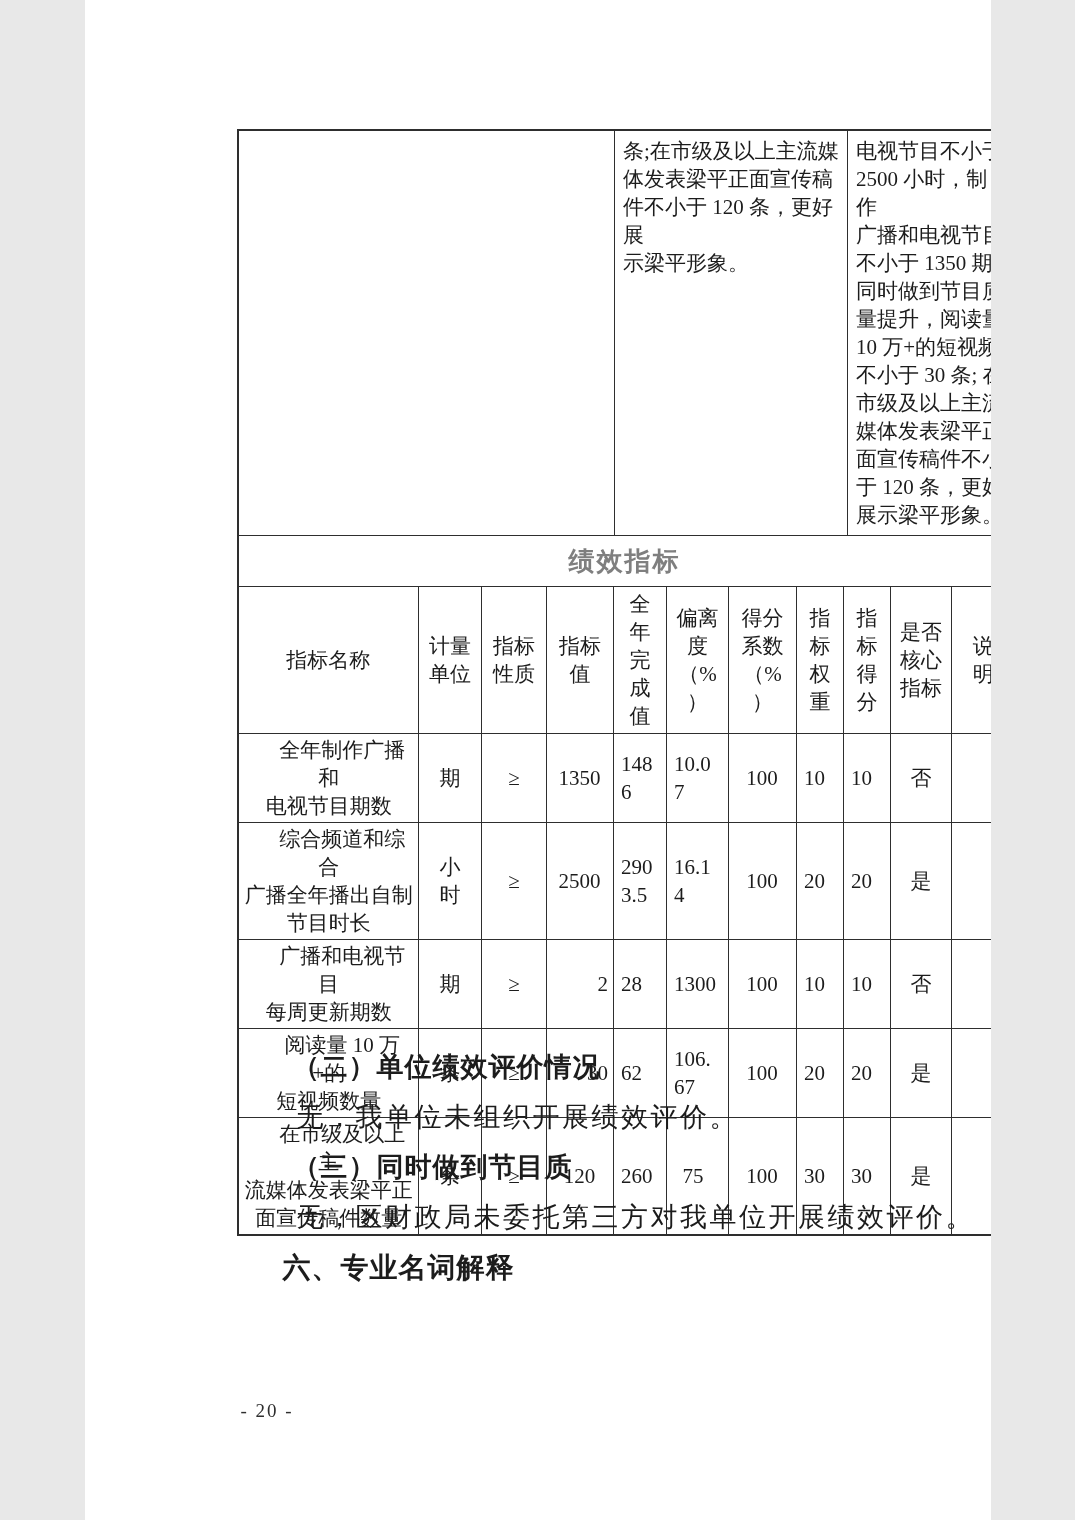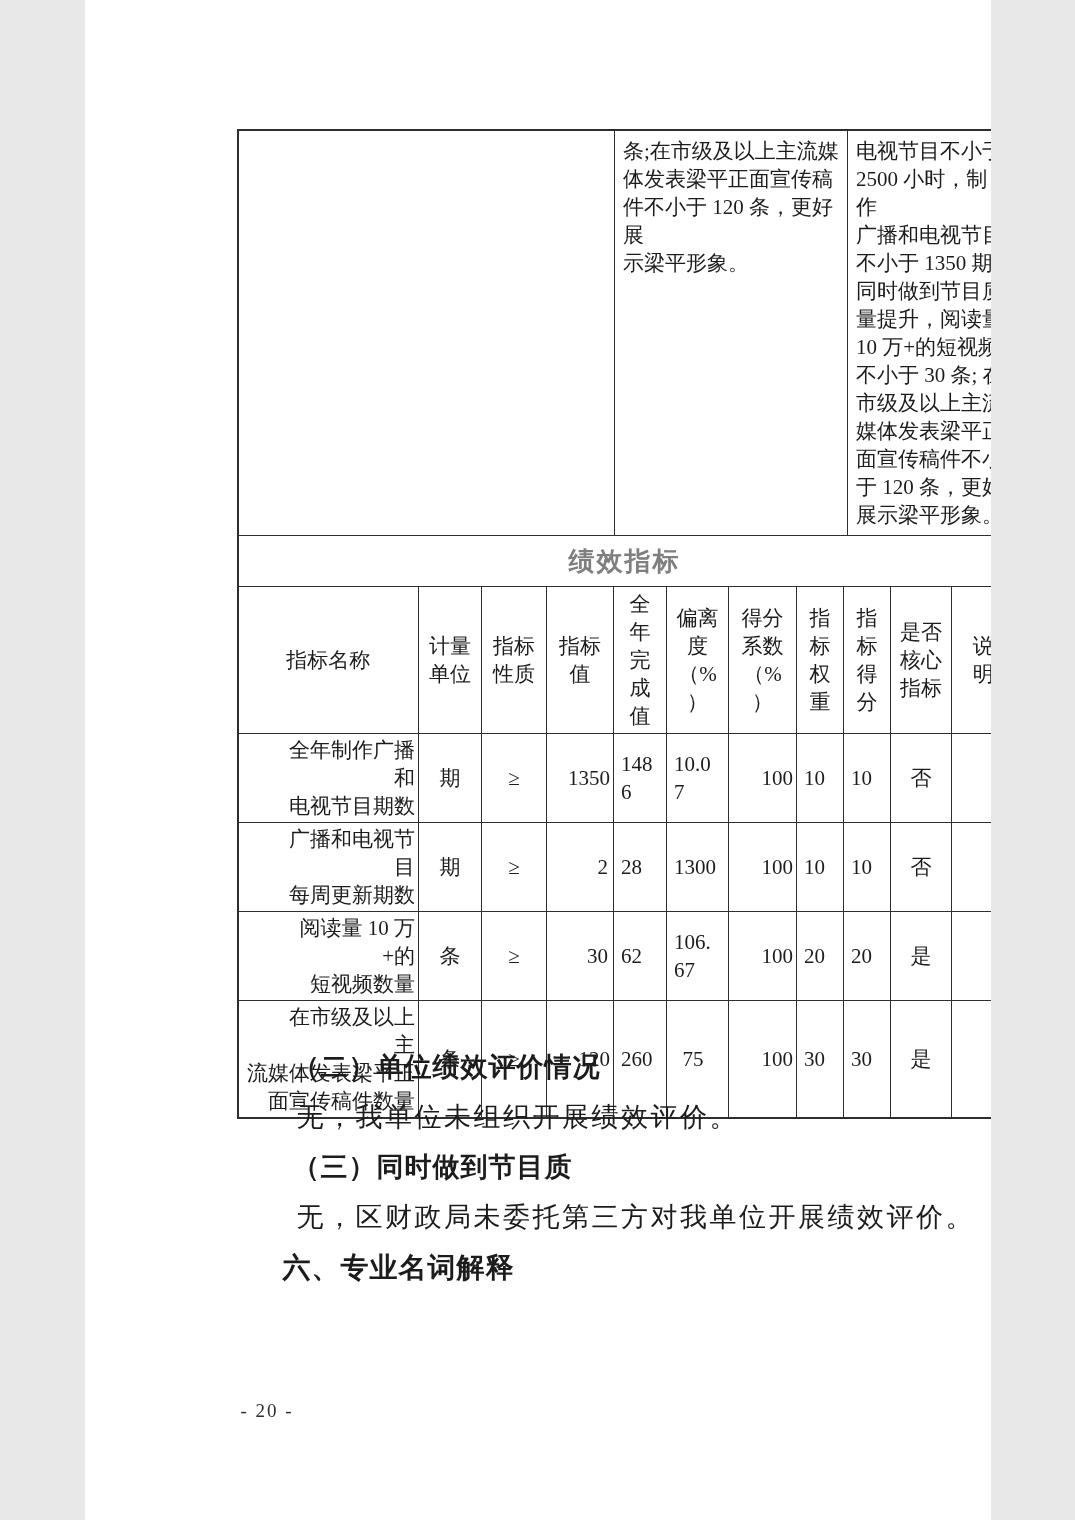--- a/index.html
+++ b/index.html
@@ -49,23 +49,23 @@
     color:#7f7f7f;
   }
 
   .ind tr.hrow{height:146px;}
   .ind tr.r0{height:54px;}
   .ind tr.r1{height:84px;}
   .ind tr.r2{height:60px;}
   .ind tr.r3{height:58px;}
   .ind tr.r4{height:84px;}
 
-  .nm{text-align:right;padding-left:4px;text-indent:27px;}
+  .nm{text-align:center;padding-left:4px;text-indent:27px;}
   .al{text-align:left;padding-left:7px;}
-  .al2{text-align:right;padding-left:2px;}
+  .al2{text-align:center;padding-left:2px;}
   .ar{text-align:right;padding-right:5px;}
   .ar2{padding-right:12px;}
 
   
   .sec{position:absolute;left:152px;top:1050px;width:790px;}
   .h2{
     font-weight:bold;font-size:27px;line-height:34px;
     letter-spacing:1px;padding-left:56px;margin:0 0 16px 0;
   }
   .para{
@@ -180,20 +180,38 @@
         <td class="al">148
 6</td>
         <td class="al">10.0
 7</td>
         <td class="al2">100</td>
         <td class="al">10</td>
         <td class="al">10</td>
         <td>否</td>
         <td></td>
       </tr>
+      <tr class="r1">
+        <td class="nm">综合频道和综合
+广播全年播出自制
+节目时长</td>
+        <td>小
+时</td>
+        <td>≥</td>
+        <td class="al2">2500</td>
+        <td class="al">290
+3.5</td>
+        <td class="al">16.1
+4</td>
+        <td class="al2">100</td>
+        <td class="al">20</td>
+        <td class="al">20</td>
+        <td>是</td>
+        <td></td>
+      </tr>
       <tr class="r2">
         <td class="nm">广播和电视节目
 每周更新期数</td>
         <td>期</td>
         <td>≥</td>
         <td class="ar">2</td>
         <td class="al">28</td>
         <td class="al">1300</td>
         <td class="al2">100</td>
         <td class="al">10</td>

